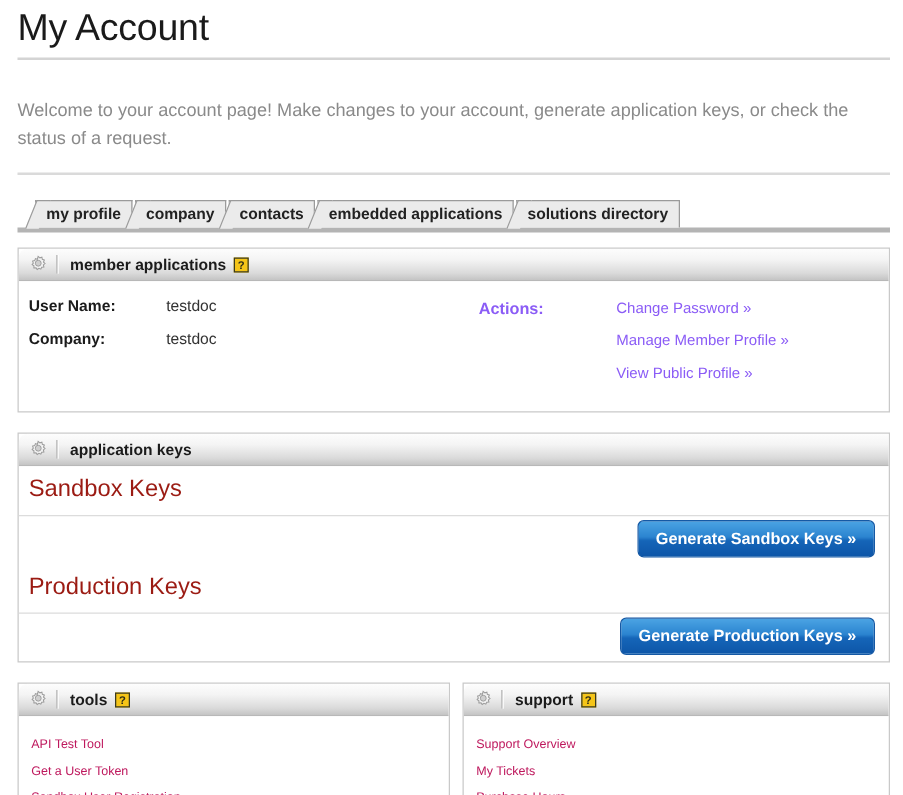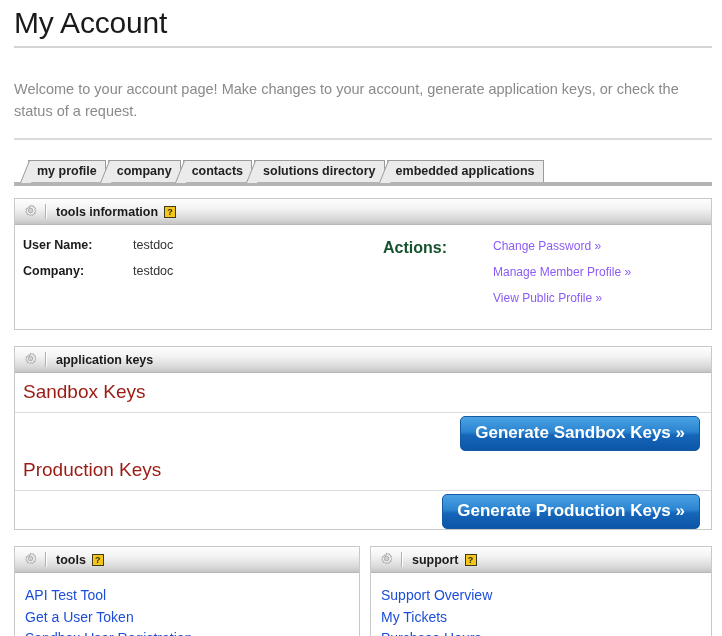--- a/index.html
+++ b/index.html
@@ -156,23 +156,23 @@
     font-size: 12.5px;
     margin-bottom: 12px;
   }
   .info-label {
     width: 110px;
     font-weight: bold;
     color: #1b1b1b;
   }
   .info-value { color: #333333; }
   .actions-label {
-    font-size: 16px;
-    font-weight: bold;
-    color: #14532d;
+    font-size: 13px;
+    font-weight: bold;
+    color: #8b5cf6;
     width: 110px;
     padding-top: 1px;
   }
   .actions-links { padding-top: 1px; }
   .alink {
     display: block;
     font-size: 12px;
     color: #8b5cf6;
     text-decoration: none;
     margin-bottom: 12px;
@@ -193,43 +193,43 @@
     position: relative;
   }
   .btn-blue {
     position: absolute;
     right: 11px;
     top: 3px;
     border: 1px solid #1559a5;
     border-radius: 5px;
     background: linear-gradient(to bottom, #4ba3e3 0%, #2b84d0 45%, #1565b8 55%, #0d56a8 100%);
     color: #ffffff;
-    font-size: 17px;
+    font-size: 13px;
     font-weight: bold;
     padding: 6px 14px 7px 14px;
     cursor: pointer;
     font-family: "Liberation Sans", sans-serif;
     white-space: nowrap;
   }
 
   
   .bottom-row {
     display: flex;
     margin: 16px 10px 0 14px;
     gap: 10px;
   }
   #tools-panel { width: 346px; height: 175px; }
   #support-panel { width: 342px; height: 175px; }
   .link-list {
     padding: 12px 0 0 10px;
   }
   .link-list a {
     display: block;
-    font-size: 14px;
-    color: #1d4ed8;
+    font-size: 10px;
+    color: #be185d;
     text-decoration: none;
     line-height: 21.5px;
   }
 </style>
 </head>
 <body>
 
 <div class="page">
 
   <h1 class="page-title">My Account</h1>
@@ -241,36 +241,36 @@
     <div class="tab">
       <span>my profile</span>
     </div>
     <div class="tab">
       <span>company</span>
     </div>
     <div class="tab">
       <span>contacts</span>
     </div>
     <div class="tab">
+      <span>embedded applications</span>
+    </div>
+    <div class="tab">
       <span>solutions directory</span>
-    </div>
-    <div class="tab">
-      <span>embedded applications</span>
     </div>
   </div>
   <div class="tabs-underline"></div>
 
   <div class="panel" id="member-panel">
     <div class="panel-head">
       <svg class="gear-icon" viewBox="0 0 16 16">
         <path d="M8 1.2 L9.5 2.4 L11.2 1.9 L11.6 3.7 L13.3 4.3 L12.6 6 L13.9 7.3 L12.5 8.5 L12.9 10.3 L11.1 10.5 L10.3 12.1 L8.7 11.4 L7.2 12.4 L6.2 11 L4.4 11.1 L4.4 9.3 L2.9 8.3 L3.9 6.9 L3.3 5.2 L5.1 4.8 L5.7 3.1 L7.4 3.6 Z" fill="#f2f2f2" stroke="#9c9c9c" stroke-width="0.9"></path>
         <circle cx="8.1" cy="7" r="2.5" fill="#cfcfcf" stroke="#9c9c9c" stroke-width="0.8"></circle>
       </svg>
       <div class="head-sep"></div>
-      <span class="panel-title">tools information</span>
+      <span class="panel-title">member applications</span>
       <span class="help-icon">?</span>
     </div>
     <div class="member-body">
       <div class="member-left">
         <div class="info-row">
           <span class="info-label">User Name:</span>
           <span class="info-value">testdoc</span>
         </div>
         <div class="info-row">
           <span class="info-label">Company:</span>

